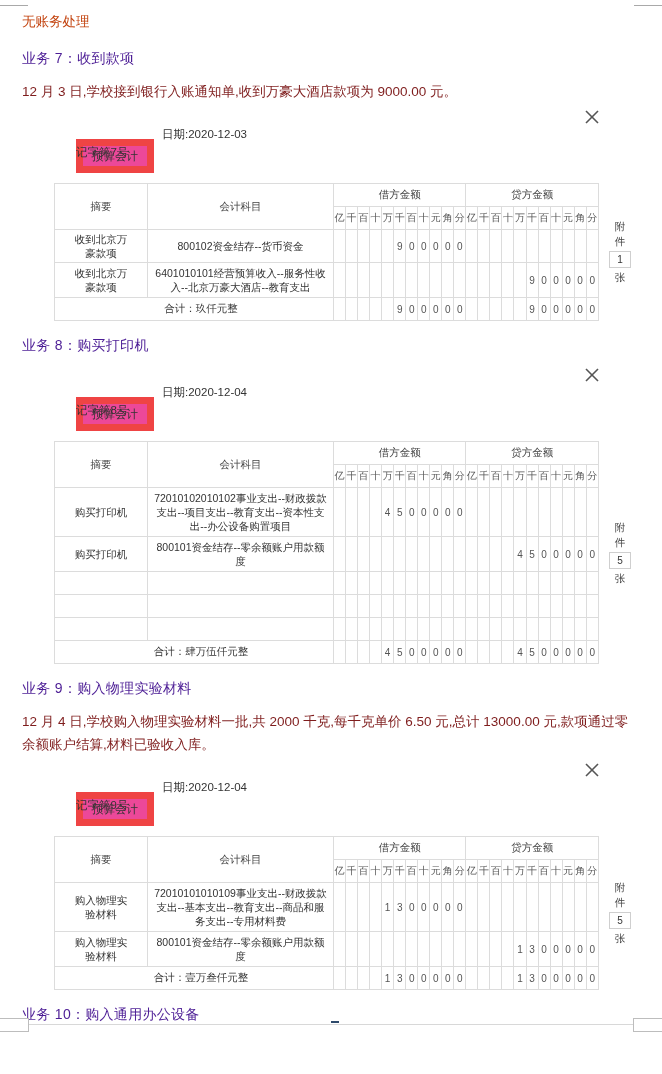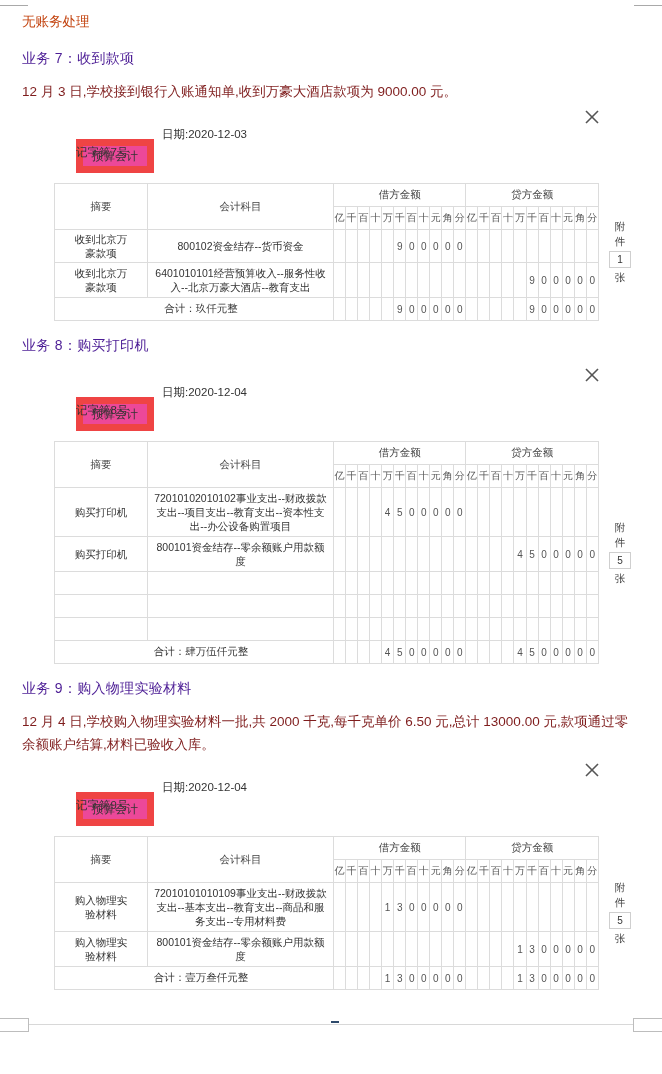--- a/index.html
+++ b/index.html
@@ -696,16 +696,19 @@
               </div>
             </div>
           </div>
         </div>
         <div class="page-break-bottom" style="position: absolute; top: 1016px; left: 0px;">
           <div class="pbb-line"></div>
           <div class="pbb-l"></div>
           <div class="pbb-r"></div>
           <div class="pbb-mark"></div>
         </div>
+        <div>
+          <div class="biz-title">业务 10：购入通用办公设备</div>
+        </div>
       </div>
   </div>
 
 </div>
 
 </body></html>

